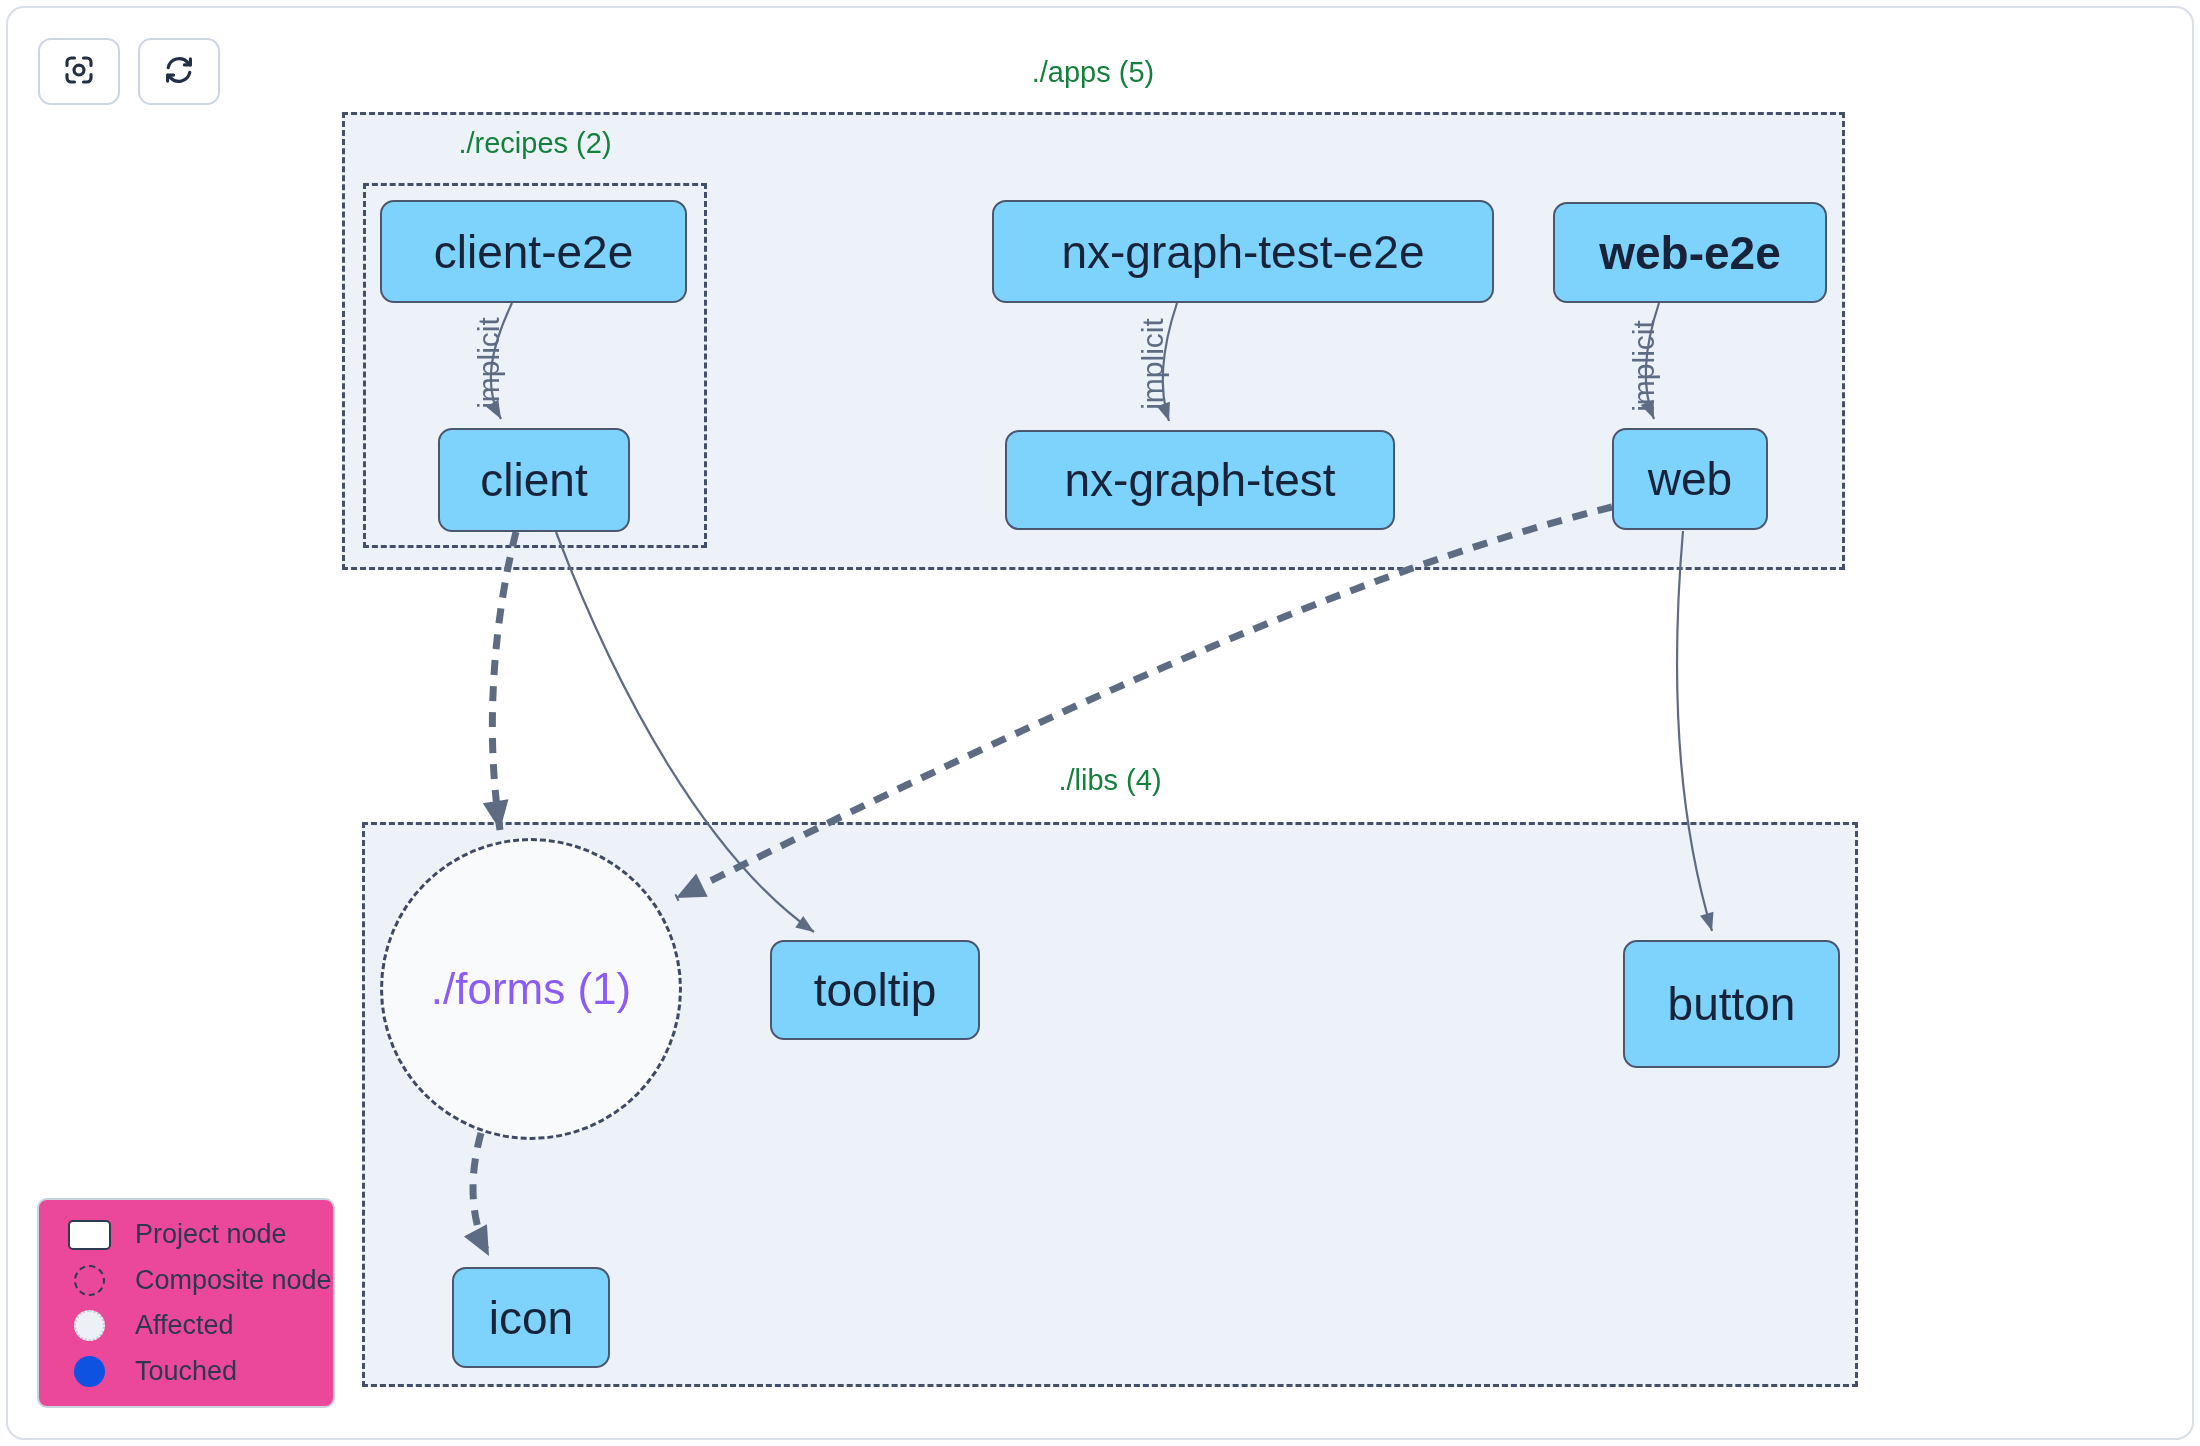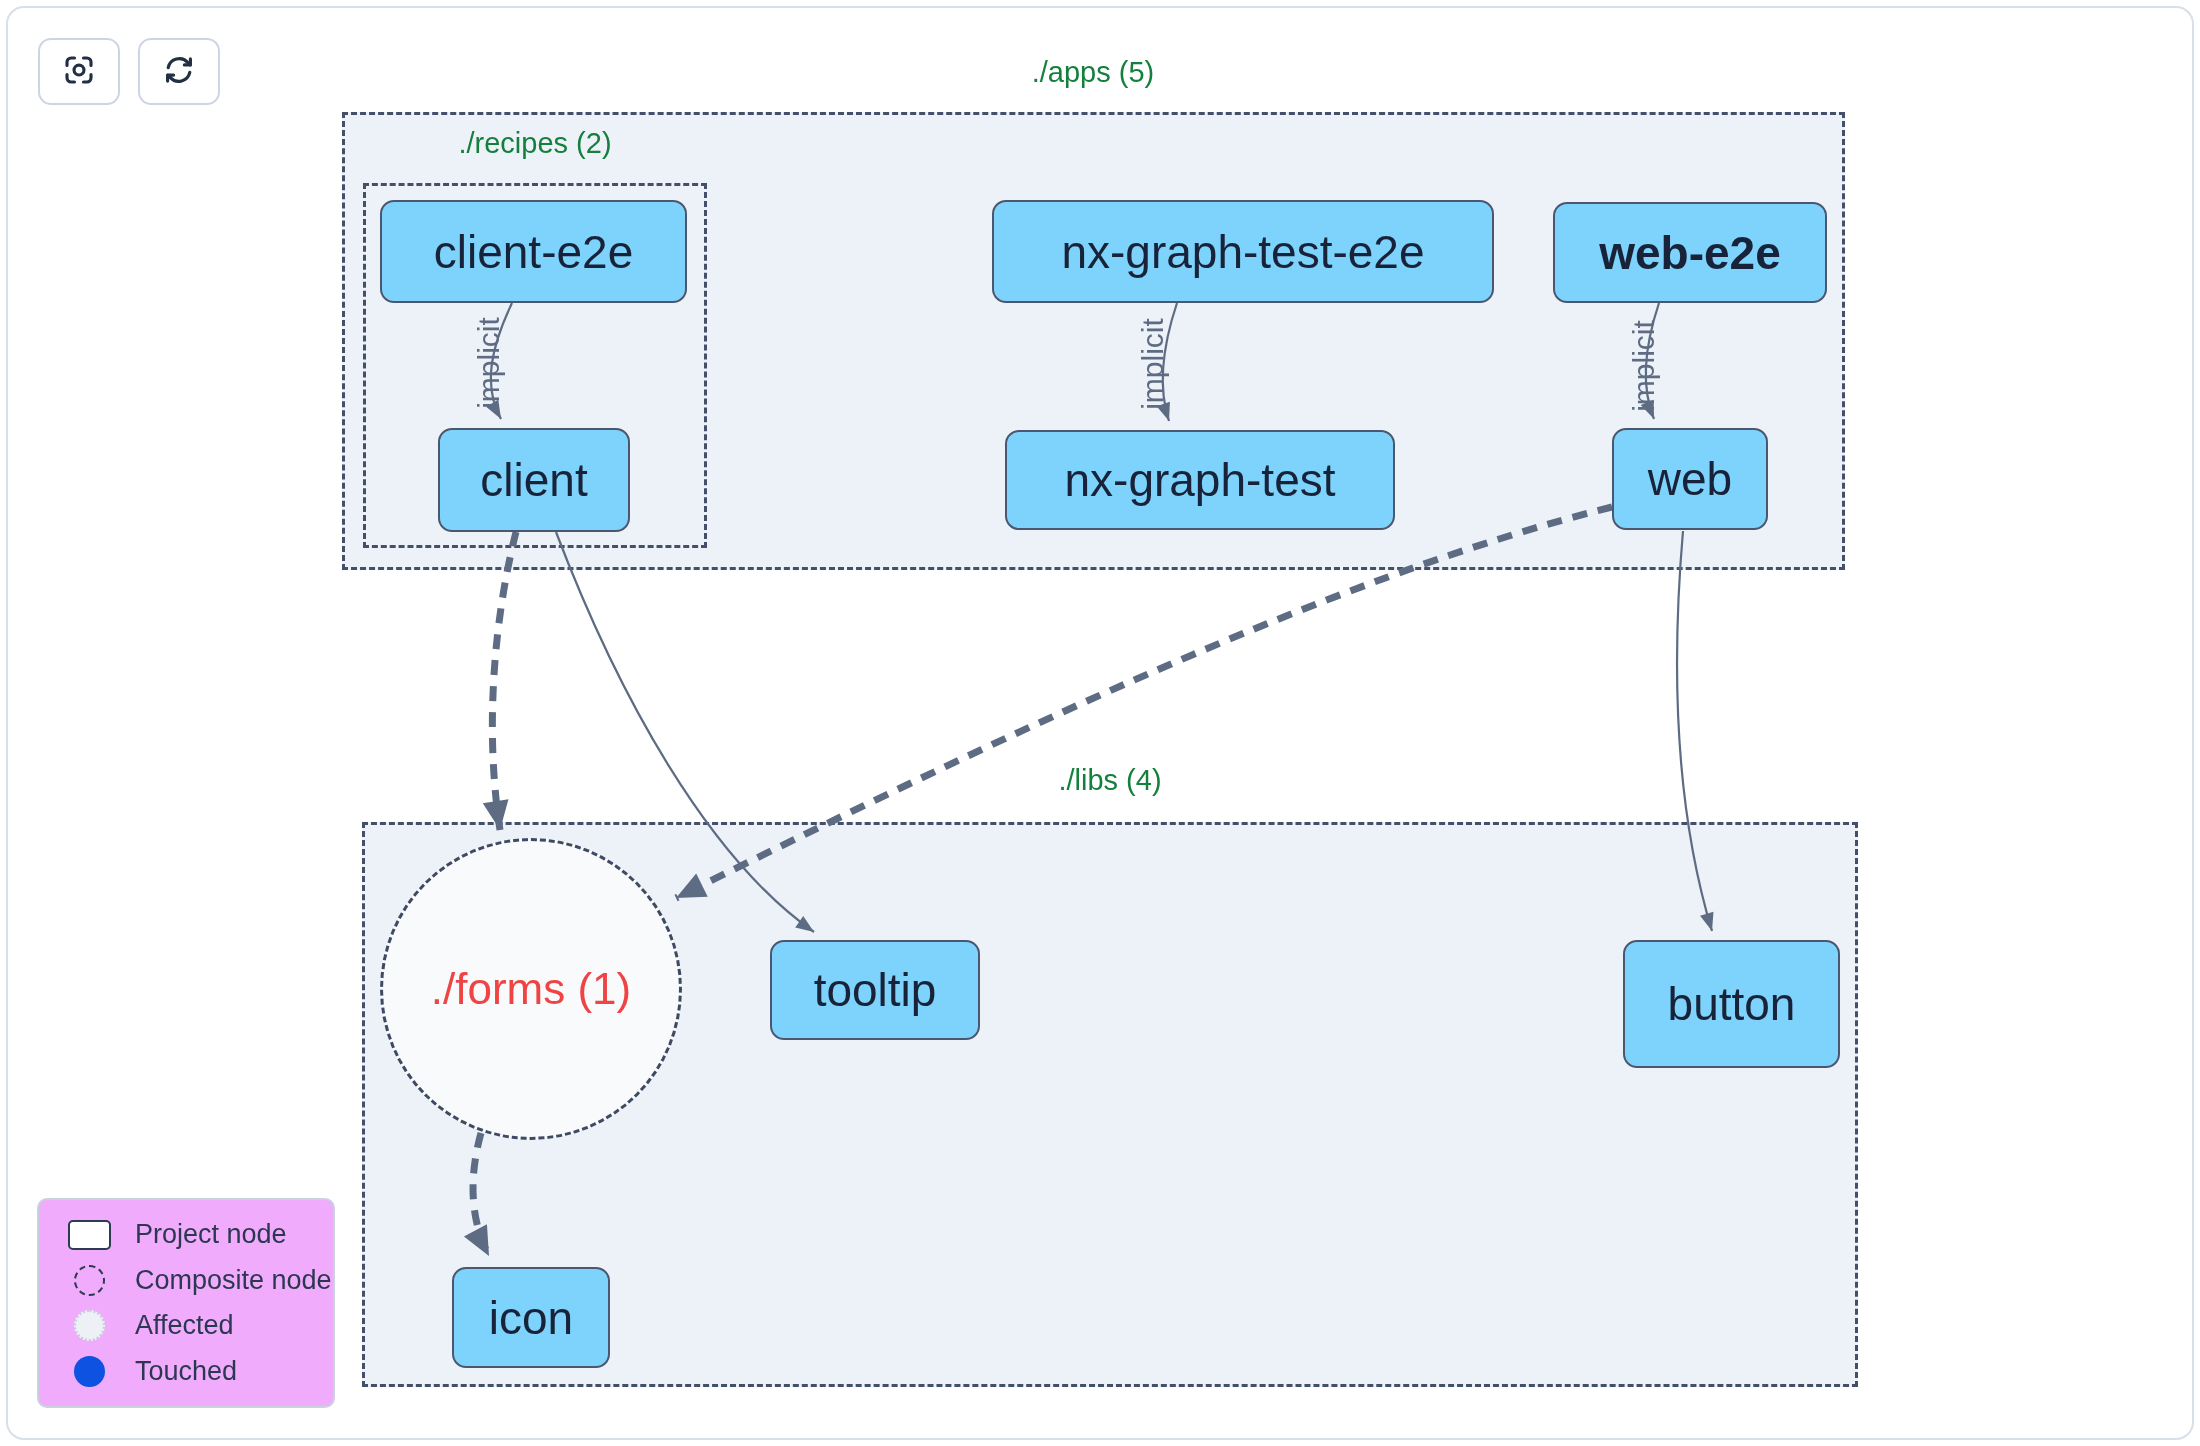--- a/index.html
+++ b/index.html
@@ -18,21 +18,21 @@
   .group-label { position:absolute; transform:translateX(-50%); font-size:29px; color:#15803d;
                  white-space:nowrap; z-index:2; }
   #label-apps    { left:1093px; top:56px; }
   #label-recipes { left:535px;  top:127px; }
   #label-libs    { left:1110px; top:764px; }
 
   
   .composite { position:absolute; left:380px; top:838px; width:302px; height:302px;
                border-radius:50%; border:3px dashed #3e4a63; background:#f8fafc;
                display:flex; align-items:center; justify-content:center;
-               font-size:44px; color:#ef4444; z-index:1; box-sizing:border-box; }
+               font-size:44px; color:#8b5cf6; z-index:1; box-sizing:border-box; }
 
   
   .node { position:absolute; background:#7dd3fc; border:2.5px solid #4a576e; border-radius:14px;
           display:flex; align-items:center; justify-content:center;
           font-size:46px; color:#182339; z-index:3; box-sizing:border-box; white-space:nowrap; }
   #node-client-e2e        { left:380px;  top:200px;  width:307px; height:103px; }
   #node-client            { left:438px;  top:428px;  width:192px; height:104px; }
   #node-nx-graph-test-e2e { left:992px;  top:200px;  width:502px; height:103px; }
   #node-nx-graph-test     { left:1005px; top:430px;  width:390px; height:100px; }
   #node-web-e2e           { left:1553px; top:202px;  width:274px; height:101px;font-weight:bold; }
@@ -56,21 +56,21 @@
   .tool-btn { position:absolute; width:82px; height:67px; background:#ffffff;
               border:2px solid #ccd6e3; border-radius:13px;
               display:flex; align-items:center; justify-content:center; z-index:6; box-sizing:border-box; cursor:pointer; }
   #btn-focus   { left:38px;  top:38px; }
   #btn-refresh { left:138px; top:38px; }
   .tool-btn svg { width:36px; height:36px; stroke:#222f44; stroke-width:2.1; fill:none;
                   stroke-linecap:round; stroke-linejoin:round; }
 
   
   .legend { position:absolute; left:37px; top:1198px; width:298px; height:210px;
-            background:#f0abfc; border:2px solid #c9d3df; border-radius:10px; z-index:6;
+            background:#ec4899; border:2px solid #c9d3df; border-radius:10px; z-index:6;
             box-sizing:border-box; display:flex; flex-direction:column; justify-content:space-around;
             padding:12px 0 12px 26px; }
   .legend-row { display:flex; align-items:center; height:42px; }
   .legend-swatch-col { width:48px; display:flex; align-items:center; justify-content:center; }
   .legend-label { margin-left:22px; font-size:27px; color:#2b3850; white-space:nowrap; }
   .sw-project   { width:43px; height:30px; border:2.5px solid #2c3a52; border-radius:5px; background:#ffffff; box-sizing:border-box; }
   .sw-composite { width:31px; height:31px; border:2px dashed #2c3a52; border-radius:50%; box-sizing:border-box; }
   .sw-affected  { width:31px; height:31px; border:2px dotted #c6cdd8; border-radius:50%; background:#edf0f4; box-sizing:border-box; }
   .sw-touched   { width:31px; height:31px; border-radius:50%; background:#0d52e0; }
 </style>

